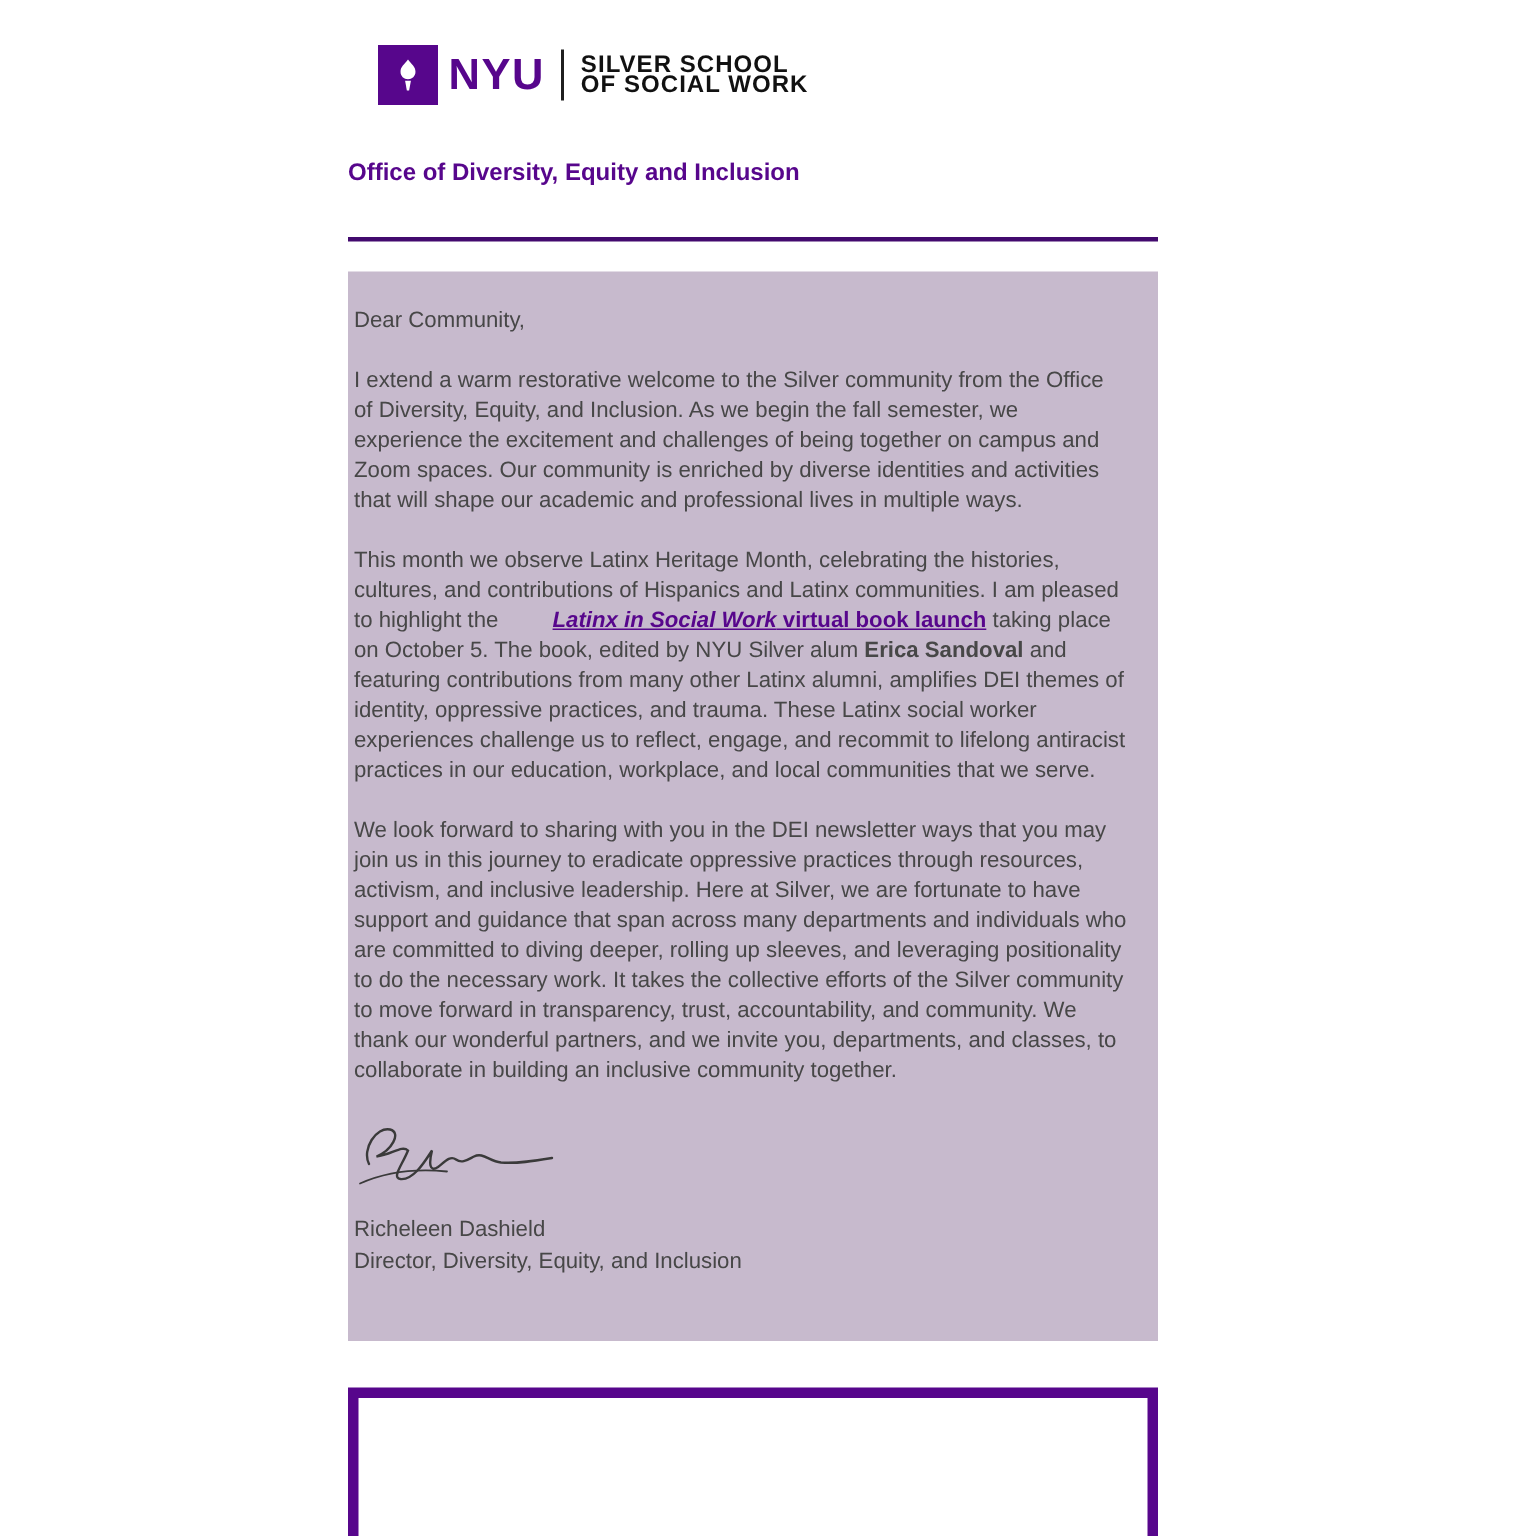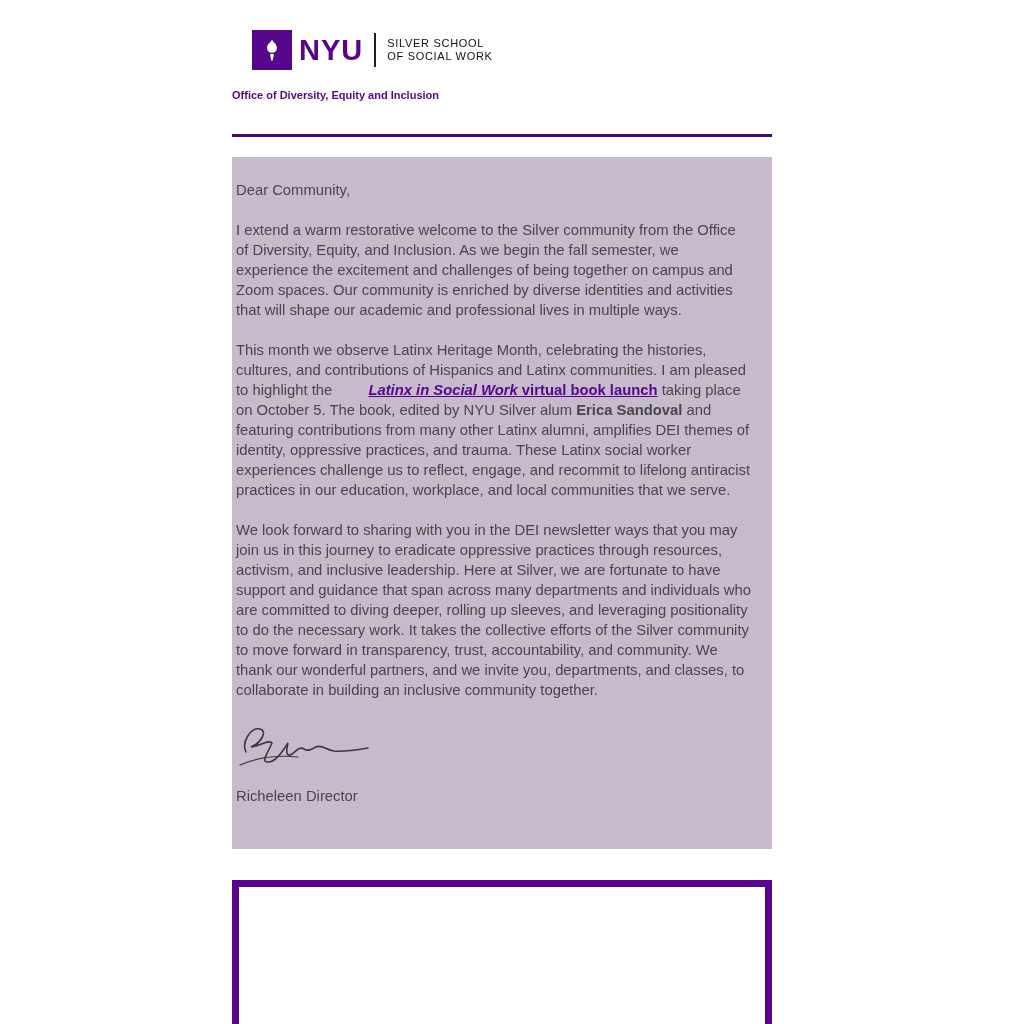--- a/index.html
+++ b/index.html
@@ -38,33 +38,33 @@
     margin-right: 11px;
     line-height: 40px;
   }
   .logo-sep {
     width: 2px; height: 34px;
     background: #1f1f1f;
     margin-right: 11px;
     flex: 0 0 auto;
   }
   .school-name {
-    font-size: 11px;
-    font-weight: normal;
+    font-size: 16px;
+    font-weight: bold;
     color: #111111;
     letter-spacing: 0.7px;
     line-height: 13.5px;
     text-transform: uppercase;
   }
   
   .office-title {
     color: #57068c;
-    font-size: 11px;
+    font-size: 16px;
     font-weight: bold;
-    margin: 19px 0 0 0;
+    margin: 37px 0 0 0;
   }
   .rule {
     height: 3px;
     background: #420a6e;
     margin-top: 33px;
   }
   
   .letter {
     margin-top: 20px;
     background: #c7bacd;
@@ -124,20 +124,21 @@
     <p>We look forward to sharing with you in the DEI newsletter ways that you may join us in this journey to eradicate oppressive practices through resources, activism, and inclusive leadership. Here at Silver, we are fortunate to have support and guidance that span across many departments and individuals who are committed to diving deeper, rolling up sleeves, and leveraging positionality to do the necessary work. It takes the collective efforts of the Silver community to move forward in transparency, trust, accountability, and community. We thank our wonderful partners, and we invite you, departments, and classes, to collaborate in building an inclusive community together.</p>
 
 
     <div class="signature-wrap">
       <svg width="140" height="54" viewBox="0 0 140 54" fill="none" aria-hidden="true">
         <path d="M10 32 C 5 22, 15 7, 24 9 C 32 11, 25 23, 15 27 C 25 26, 32 19, 36 23 C 32 33, 25 41, 31 42 C 40 43, 48 29, 52 23 C 50 31, 50 38, 56 34 C 60 31, 64 26, 68 29 C 72 32, 76 29, 80 27 C 86 24, 90 30, 98 31 C 108 32, 120 30, 132 28" stroke="#3a3a3a" stroke-width="1.6" stroke-linecap="round"></path>
         <path d="M4 45 C 22 37, 42 35, 62 37" stroke="#3a3a3a" stroke-width="1.2" stroke-linecap="round"></path>
       </svg>
     </div>
 
-    <p class="signer">Richeleen Director</p>
+    <p class="signer">Richeleen Dashield</p>
+    <p class="signer">Director, Diversity, Equity, and Inclusion</p>
   </div>
 
   <div class="transparency">
     
   </div>
 
 </div>
 
 </body></html>

